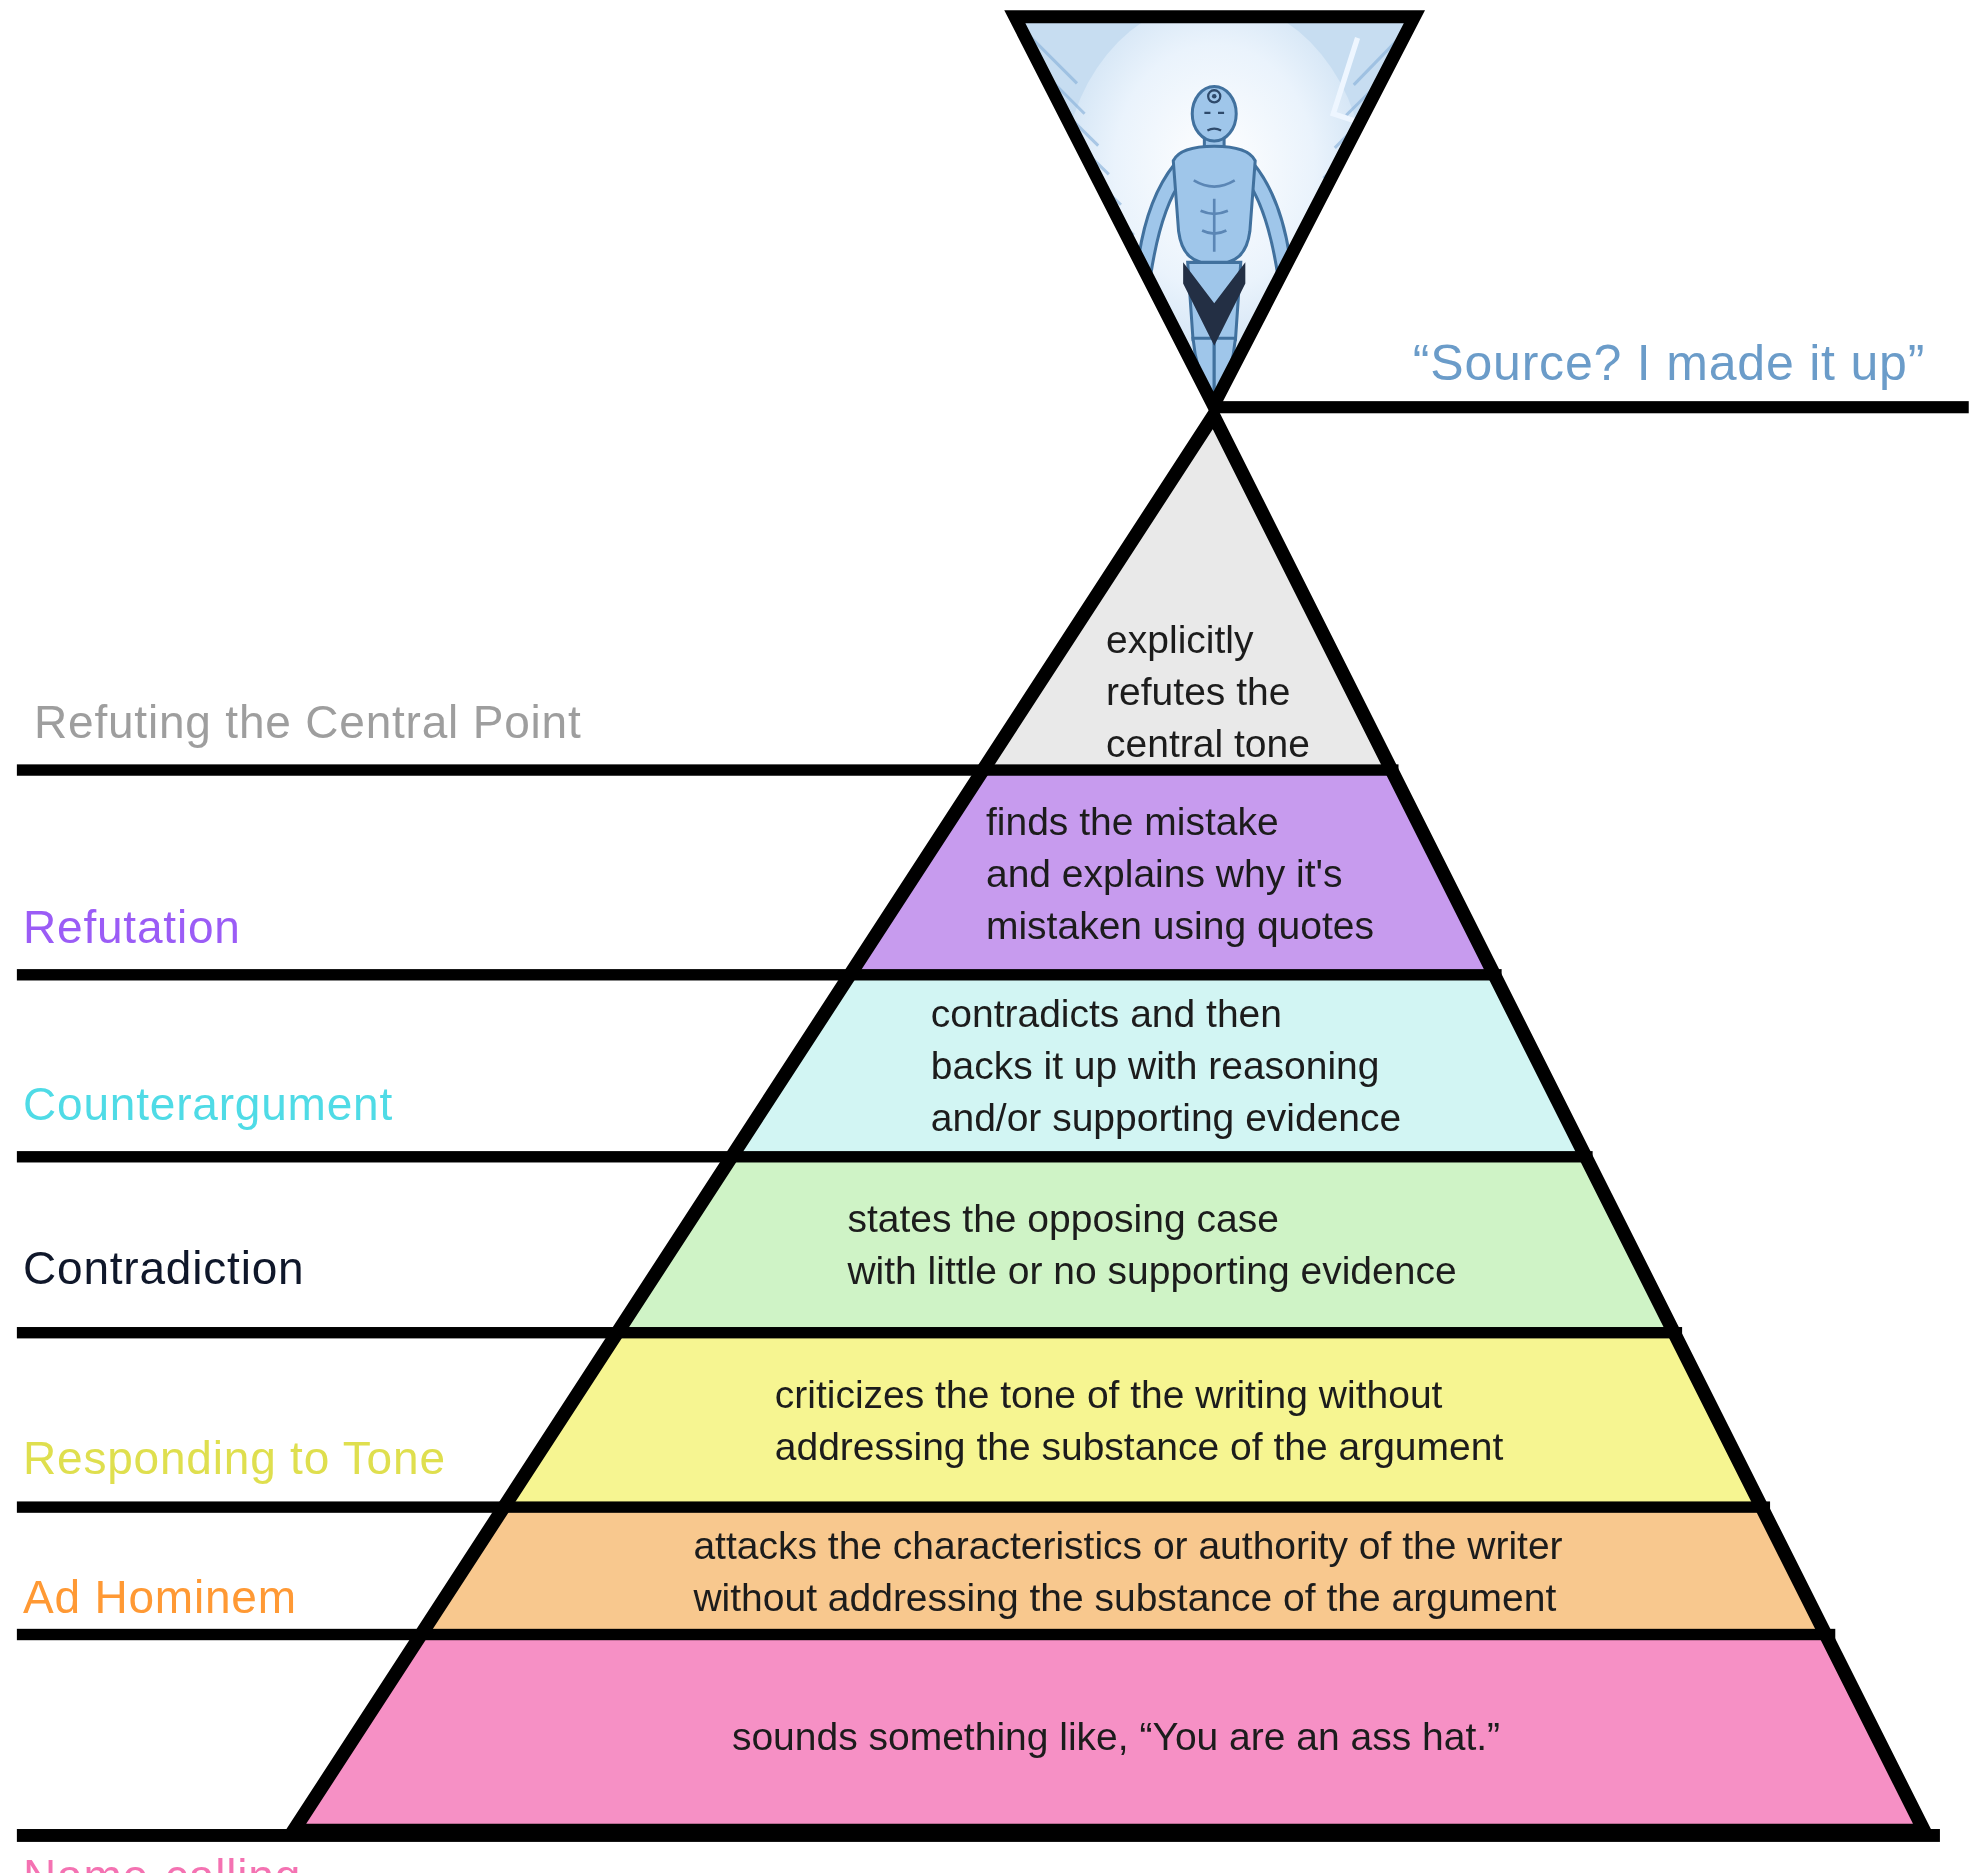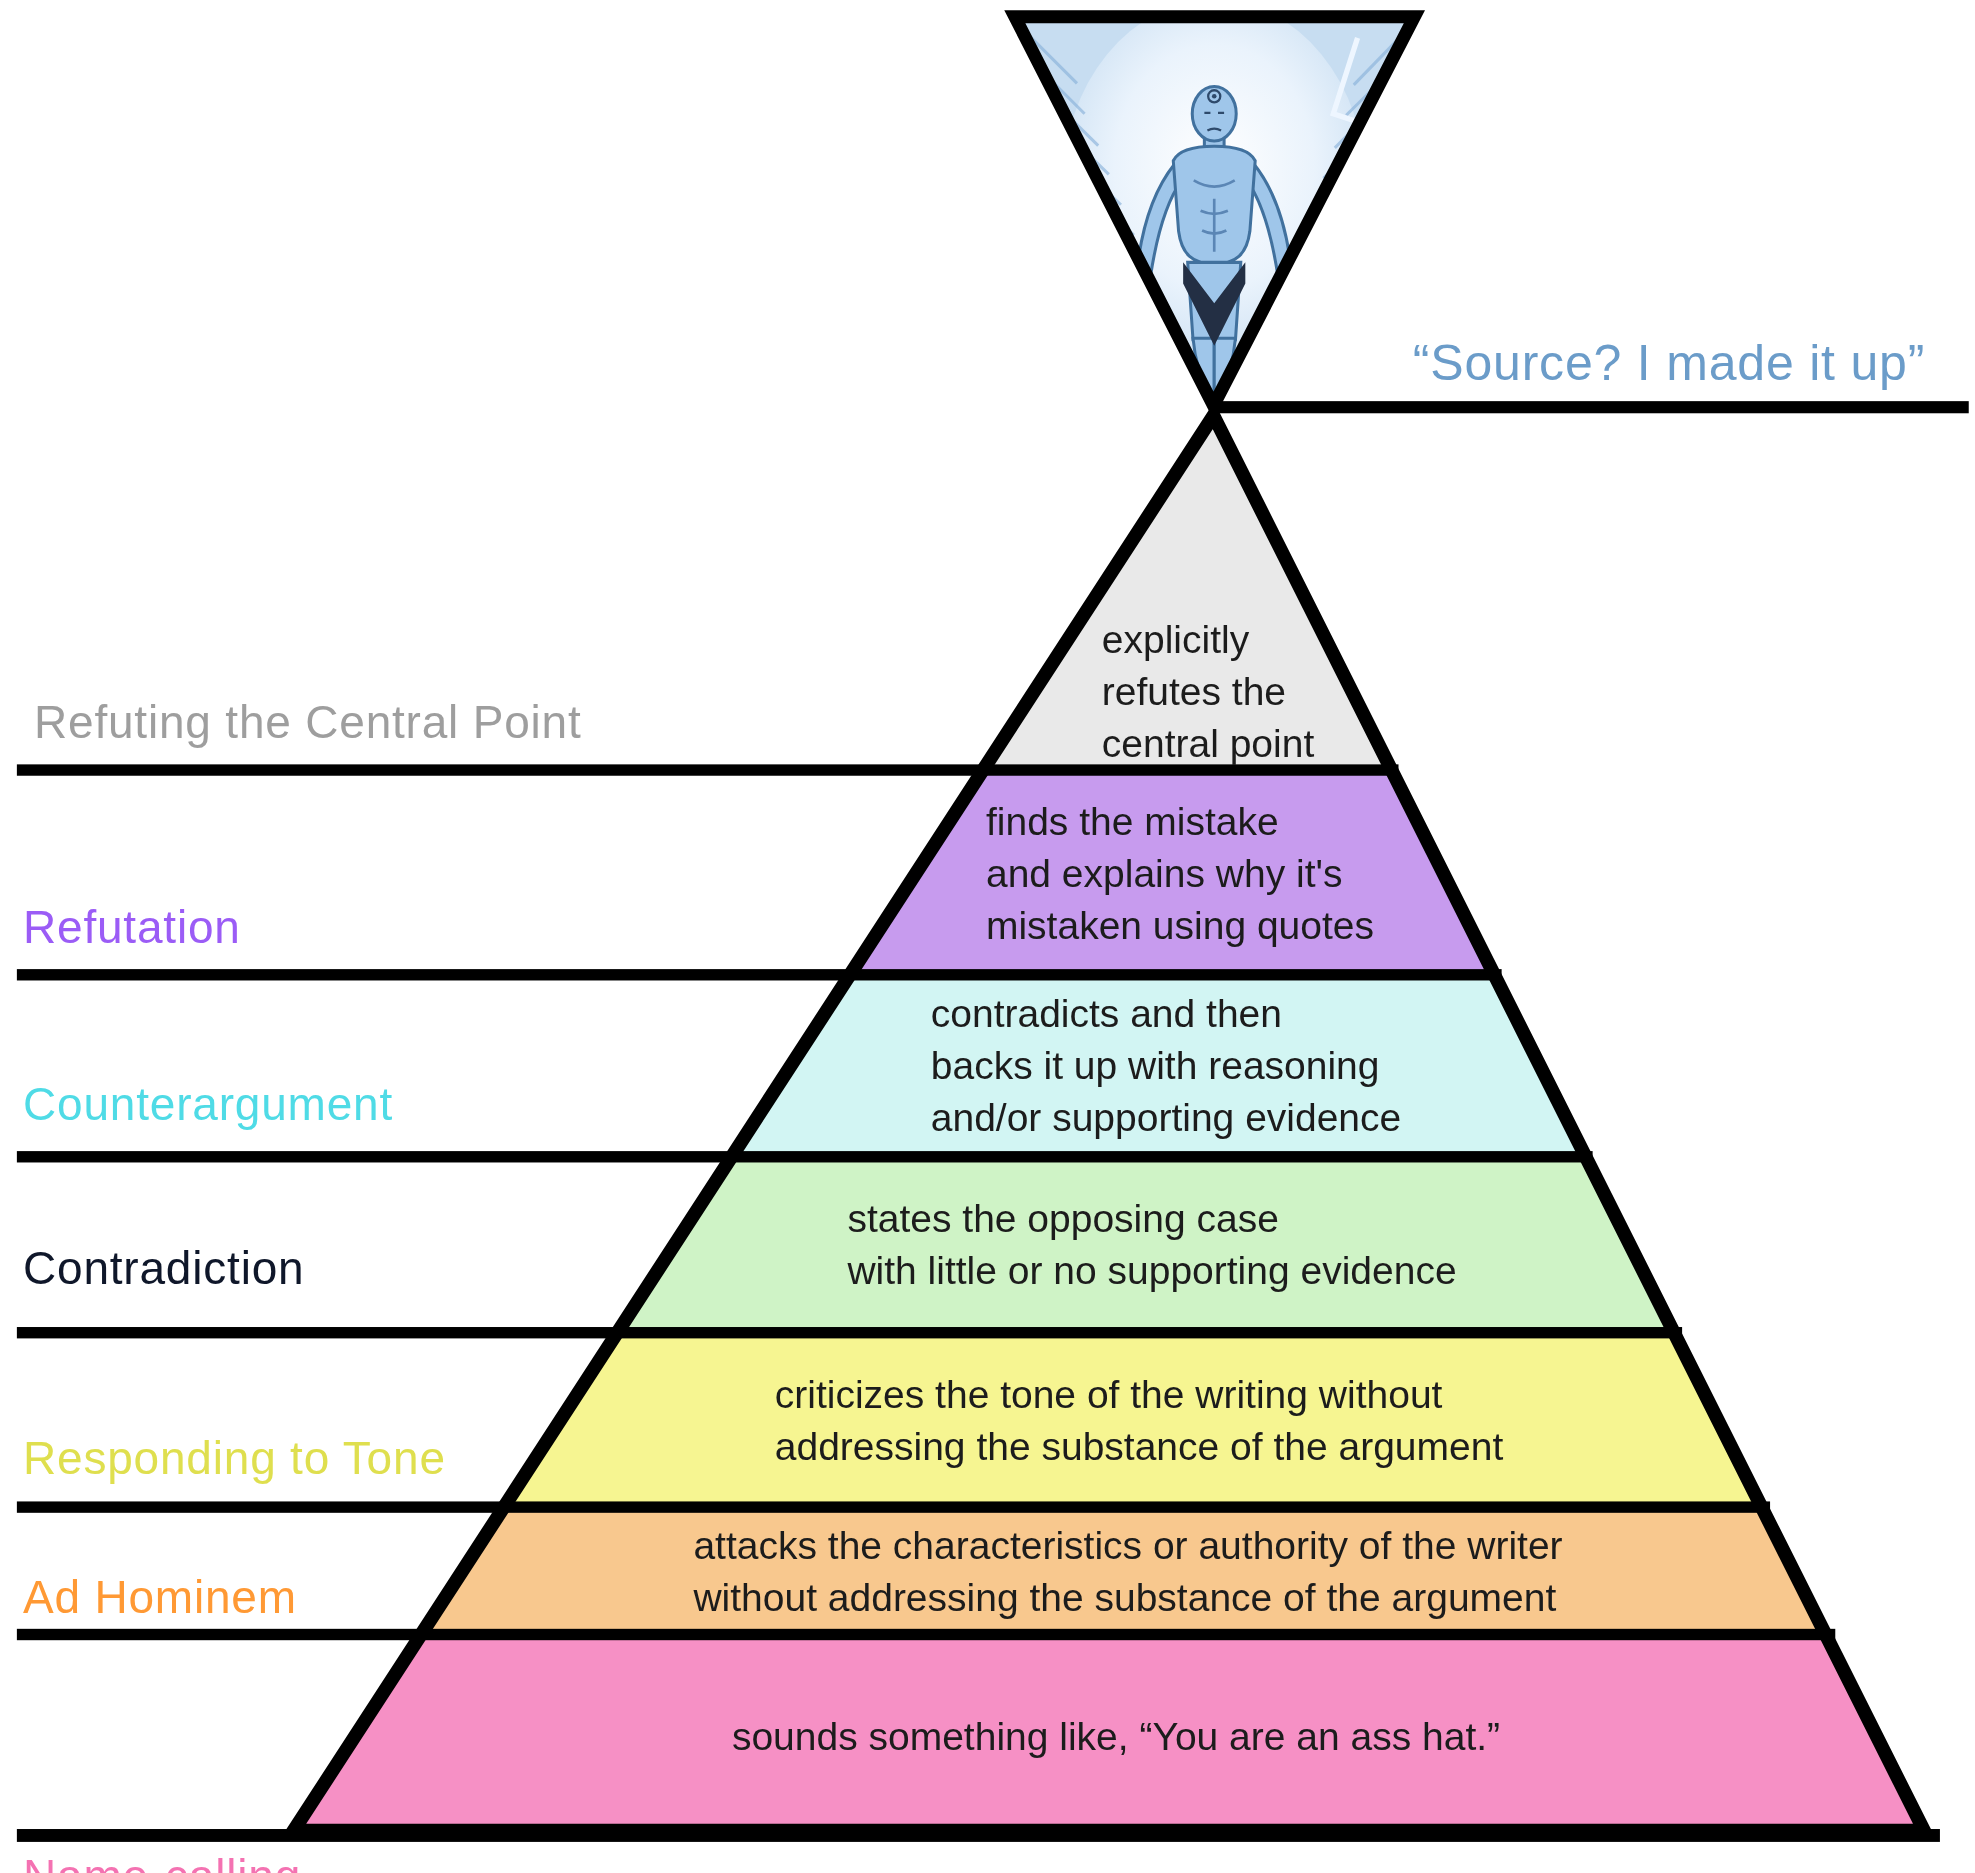--- a/index.html
+++ b/index.html
@@ -148,21 +148,21 @@
   <div class="side-label" style="top: 927px; color: rgb(155, 92, 246);">Refutation</div>
   <div class="side-label" style="top: 1104px; color: rgb(79, 219, 230);">Counterargument</div>
   <div class="side-label" style="top: 1268px; color: #0f172a;">Contradiction</div>
   <div class="side-label" style="top: 1458px; color: rgb(223, 223, 78);">Responding to Tone</div>
   <div class="side-label" style="top: 1597px; color: rgb(255, 153, 52);">Ad Hominem</div>
   <div class="side-label" style="top: 1876px; color: rgb(244, 114, 178);">Name-calling</div>
 
   <div class="tier-text" style="left:1208px;top:692px">
     <div>explicitly</div>
     <div>refutes the</div>
-    <div>central point</div>
+    <div>central tone</div>
   </div>
   <div class="tier-text" style="left:1180px;top:874px">
     <div>finds the mistake</div>
     <div>and explains why it's</div>
     <div>mistaken using quotes</div>
   </div>
   <div class="tier-text" style="left:1166px;top:1066px">
     <div>contradicts and then</div>
     <div>backs it up with reasoning</div>
     <div>and/or supporting evidence</div>

